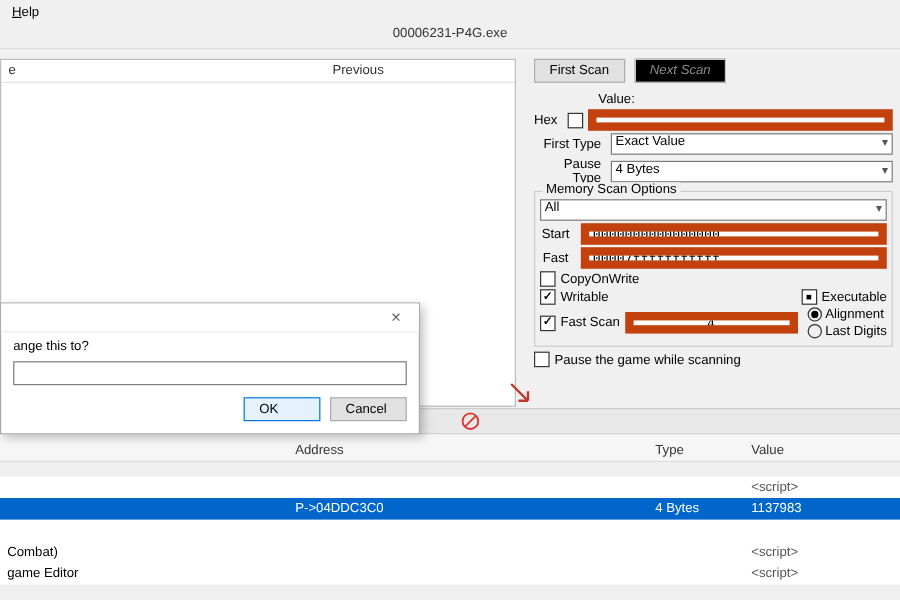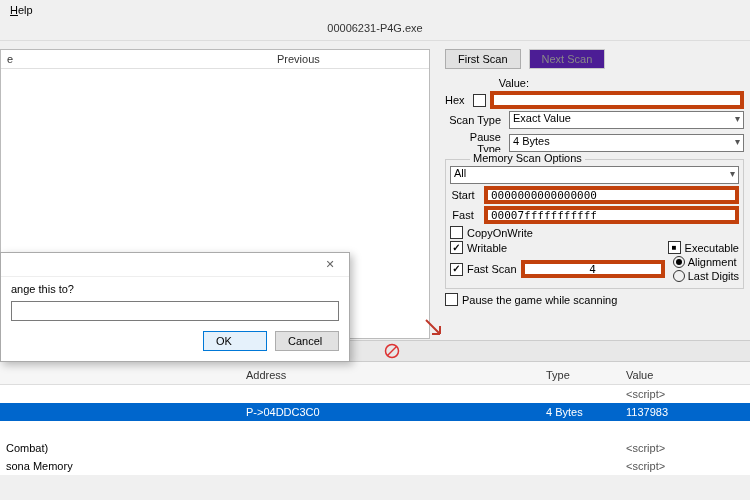--- a/index.html
+++ b/index.html
@@ -10,49 +10,49 @@
   .titlebar { text-align: center; padding: 2px 0 6px 0; color: #333; }
   .workarea { position: relative; height: 300px; background: #f0f0f0; border-top:1px solid #ddd; }
   .results { position: absolute; left: 0; top: 8px; width: 430px; height: 290px; background: #fff; border: 1px solid #bbb; }
   .results-header { display:flex; border-bottom: 1px solid #e0e0e0; }
   .results-header div { padding: 3px 6px; color:#333; }
   .rh-val { width: 270px; }
   .rh-prev { flex:1; }
   .rightpane { position:absolute; right:0; top:8px; width: 305px; padding: 0 6px 0 0; }
   .scanbuttons { display:flex; gap: 8px; padding-bottom: 6px; }
   .btn { background: #e1e1e1; border: 1px solid #adadad; padding: 3px 12px; min-width: 70px; text-align:left; cursor: default; }
-  .btn.disabled { color:#888; border-color:#c8c8c8; background:#4c1d95; }
+  .btn.disabled { color:#888; border-color:#c8c8c8; background:#000000;font-style:italic; }
   .btn.primary { border-color:#0078d7; background:#e5f1fb; }
   .lblrow { display:flex; align-items:center; margin: 2px 0; gap:4px; }
   .lblrow .lab { text-align:right; width: 60px; padding-right:4px; }
   .lblrow .lab-narrow { text-align:center; width: auto; padding-right:4px; }
-  .txt { background:#fff; border:4px solid #c2410c; height:18px; padding:1px 3px; flex:1; min-width:0; font-family: Consolas, monospace; font-size:11px; }
+  .txt { background:#fff; border:7px solid #c2410c; height:18px; padding:1px 3px; flex:1; min-width:0; font-family: Consolas, monospace; font-size:11px; }
   .sel { background:#fff; border:1px solid #7a7a7a; height:18px; padding:0 16px 0 3px; flex:1; min-width:0; position:relative; }
   .sel::after { content:"▾"; position:absolute; right:3px; top:1px; font-size:10px; color:#555; }
   .chk { width:13px; height:13px; border:1px solid #333; background:#fff; display:inline-flex; align-items:center; justify-content:center; font-size:10px; line-height:10px; }
   .chk.checked::before { content:"✓"; color:#000; font-weight:bold; }
   .chk.filled::before { content:"■"; color:#000; font-size:8px; }
   .radio { width:12px; height:12px; border:1px solid #333; border-radius:50%; display:inline-flex; align-items:center; justify-content:center; }
   .radio.checked::before { content:""; width:6px; height:6px; background:#000; border-radius:50%; }
   .optgroup { border:1px solid #ccc; margin-top:4px; padding:4px 4px 4px 4px; position:relative; }
-  .optgroup .title { position:absolute; top:-8px; left:24px; background:#f0f0f0; padding:0 3px; font-size:11px; }
+  .optgroup .title { position:absolute; top:-8px; left:6px; background:#f0f0f0; padding:0 3px; font-size:11px; }
   .small-input { width:26px; text-align:center; }
   .arrow-corner { position:absolute; right:308px; bottom:4px; width:18px; height:18px; }
   .arrow-corner svg { width:18px; height:18px; }
   .midbar { height:22px; background:#e8e8e8; border-top:1px solid #ccc; border-bottom:1px solid #ccc; display:flex; align-items:center; }
   .midbar .smallbox { width:20px; height:18px; border:1px solid #bbb; background:#f6f6f6; margin-left:2px; }
   .midbar .nosign { margin-left: 360px; width:20px; height:20px; display:flex; align-items:center; justify-content:center; }
   .midbar .nosign svg { width:16px; height:16px; }
   .tablehdr { display:flex; padding: 4px 0 0 0; background:#f6f6f6; border-bottom:1px solid #ddd; }
   .tablehdr div { padding:3px 6px; color:#333; }
   .col-desc { width:240px; }
   .col-addr { width:300px; }
   .col-type { width:80px; }
   .col-val { flex:1; }
-  .tbl-rows { background:#fff; }
+  .tbl-rows { background:#fff;margin-top:12px; }
   .tbl-row { display:flex; height:18px; align-items:center; }
   .tbl-row div { padding:1px 6px; }
   .tbl-row.selected { background:#0066cc; color:#fff; }
   .scriptval { color:#555; }
 
   .dialog { position:absolute; left:0; top:252px; width:350px; background:#fff; border:1px solid #aaa; box-shadow: 3px 3px 8px rgba(0,0,0,0.25); }
   .dialog .dlg-titlebar { height:24px; display:flex; justify-content:flex-end; align-items:center; padding:0 4px; background:#fff; border-bottom:1px solid #eee; }
   .dialog .close { width:30px; height:20px; display:flex; align-items:center; justify-content:center; color:#666; }
   .dialog .body { padding:6px 10px 10px 10px; }
   .dialog .dlg-input { width:100%; height:20px; border:1px solid #7a7a7a; margin-top:6px; padding:2px 3px; }
@@ -82,21 +82,21 @@
     </div>
     <div class="lblrow">
         <span class="lab" style="width:88px">Value:</span>
       </div>
     <div class="lblrow">
       <span class="lab-narrow">Hex</span>
       <span class="chk"></span>
       <input class="txt" value="" style="">
     </div>
     <div class="lblrow">
-      <span class="lab">Scan Type</span>
+      <span class="lab">First Type</span>
       <div class="sel">Exact Value</div>
     </div>
     <div class="lblrow">
       <span class="lab">Pause Type</span>
       <div class="sel">4 Bytes</div>
     </div>
 
     <div class="optgroup">
       <span class="title">Memory Scan Options</span>
       <div class="lblrow">
@@ -189,21 +189,21 @@
     <div class="col-type"></div>
     <div class="col-val"></div>
   </div>
   <div class="tbl-row">
     <div class="col-desc">Combat)</div>
     <div class="col-addr"></div>
     <div class="col-type"></div>
     <div class="col-val scriptval">&lt;script&gt;</div>
   </div>
   <div class="tbl-row">
-    <div class="col-desc">sona Memory</div>
+    <div class="col-desc">game Editor</div>
     <div class="col-addr"></div>
     <div class="col-type"></div>
     <div class="col-val scriptval">&lt;script&gt;</div>
   </div>
 </div>
 
 <div class="dialog">
   <div class="dlg-titlebar">
     <div class="close">✕</div>
   </div>

